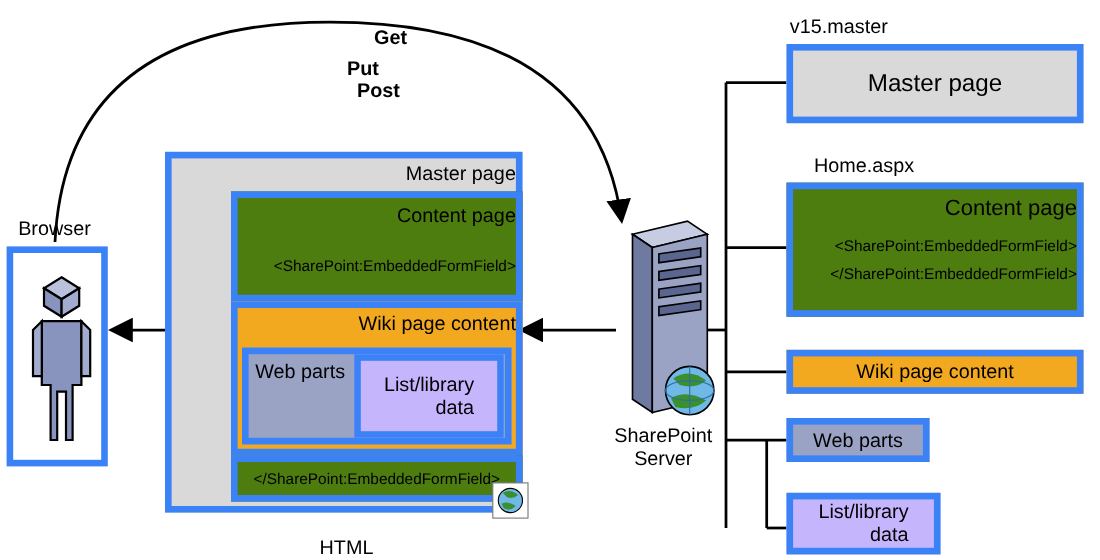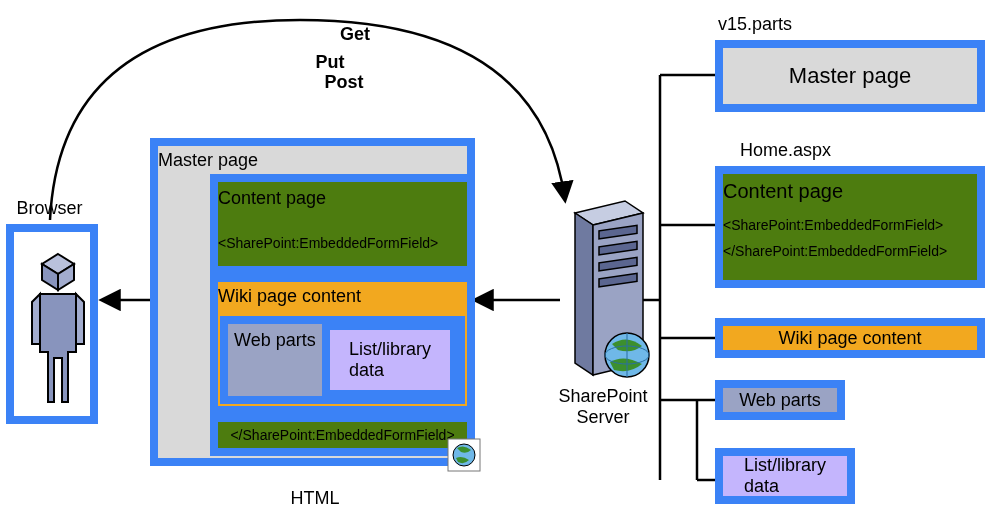--- a/index.html
+++ b/index.html
@@ -7,21 +7,21 @@
     margin: 0;
     width: 1000px;
     height: 509px;
     position: relative;
     font-family: "Segoe UI", Arial, sans-serif;
     font-size: 18px;
     color: #000;
     background: #fff;
   }
   .label { position: absolute; text-align: center; }
-  .box { position: absolute; border: 8px solid #3b82f6; text-align: left; }
+  .box { position: absolute; border: 6px solid #3b82f6; text-align: right; }
   .master-bg { background: #d9d9d9; }
   .content-bg { background: #4d7c0f; }
   .wiki-bg { background: #f2a81f; }
   .webparts-bg { background: #9aa3c4; }
   .listlib-bg { background: #c4b5fd; }
   .small-tag { font-size: 14px; }
   svg.overlay { position: absolute; left: 0; top: 0; pointer-events: none; }
 </style>
 </head>
 <body>
@@ -127,21 +127,21 @@
 <svg style="position:absolute; left:602px; top:330px;" width="50" height="50">
   <circle cx="25" cy="25" r="22" fill="#6fb8e8" stroke="#000" stroke-width="1.5"></circle>
   <path d="M10 14 Q25 4 40 16 Q30 24 16 20 Z" fill="#3c8f2e"></path>
   <path d="M8 32 Q22 24 40 34 Q28 44 12 40 Z" fill="#3c8f2e"></path>
   <ellipse cx="25" cy="25" rx="22" ry="9" fill="none" stroke="#2b6fa3" stroke-width="1"></ellipse>
   <line x1="25" y1="3" x2="25" y2="47" stroke="#2b6fa3" stroke-width="1"></line>
 </svg>
 <div class="label" style="left:548px; top:386px; width:110px; white-space:pre-line;">SharePoint
 Server</div>
 
-<div class="label" style="left:718px; top:14px; width:120px; text-align:left;">v15.parts</div>
+<div class="label" style="left:718px; top:14px; width:120px; text-align:left;">v15.master</div>
 <div class="box master-bg" style="left:715px; top:40px; width:270px; height:72px; display:flex; align-items:center; justify-content:center; font-size:22px;">
   <span>Master page</span>
 </div>
 
 <div class="label" style="left:740px; top:140px; width:140px; text-align:left;">Home.aspx</div>
 <div class="box content-bg" style="left:715px; top:166px; width:270px; height:122px;">
   <div style="padding-top:6px; font-size:20px;">Content page</div>
   <div class="small-tag" style="margin-top:14px;">&lt;SharePoint:EmbeddedFormField&gt;</div>
   <div class="small-tag" style="margin-top:10px;">&lt;/SharePoint:EmbeddedFormField&gt;</div>
 </div>

